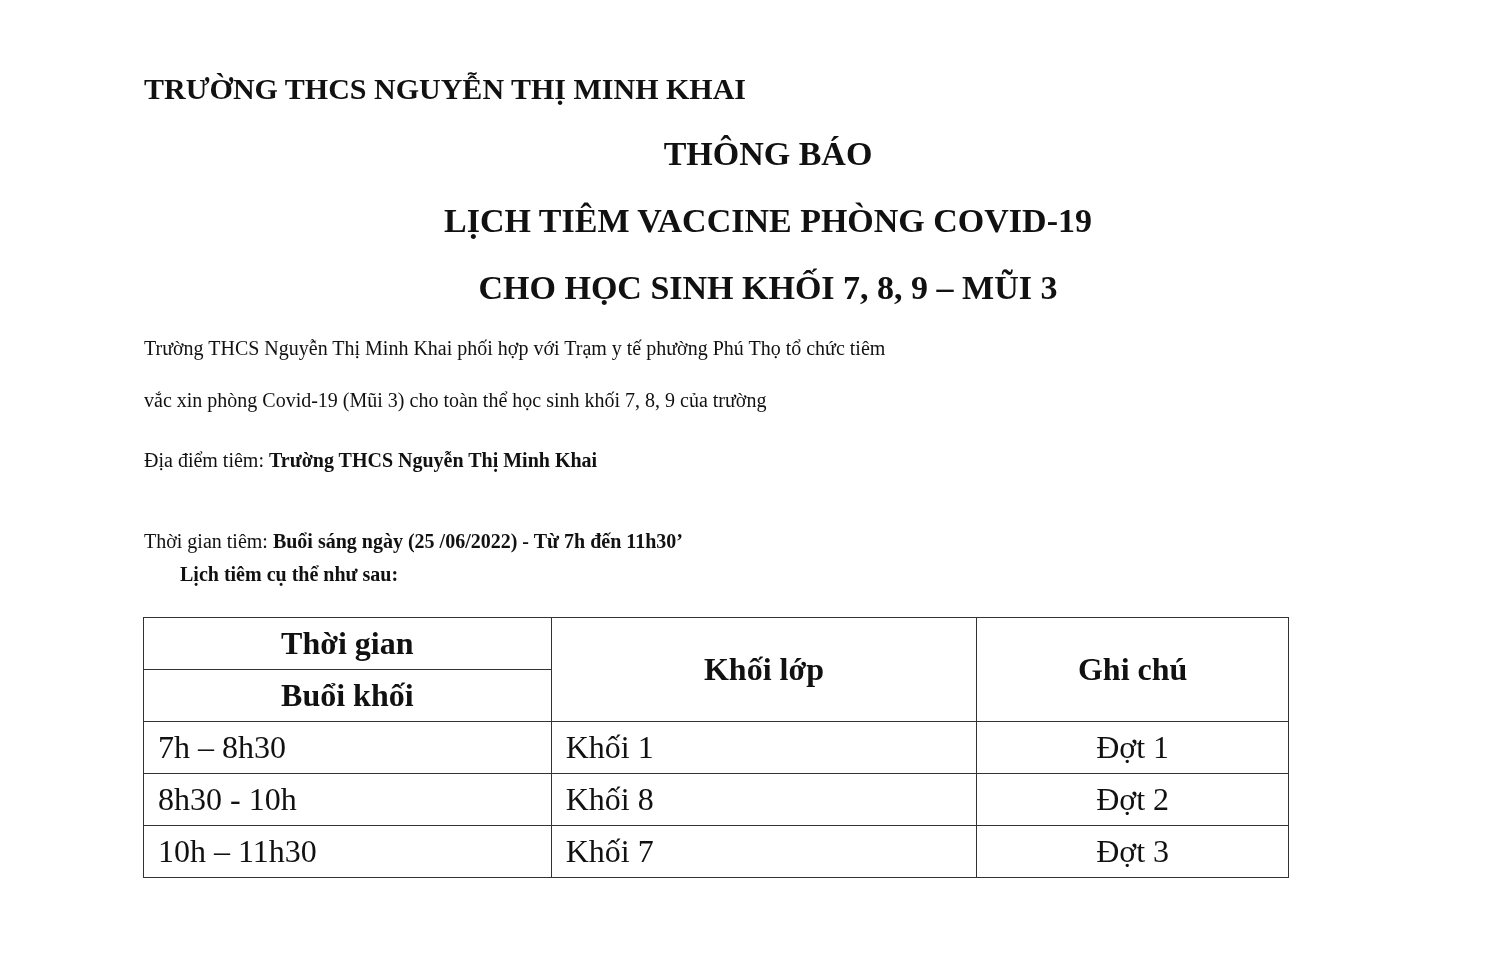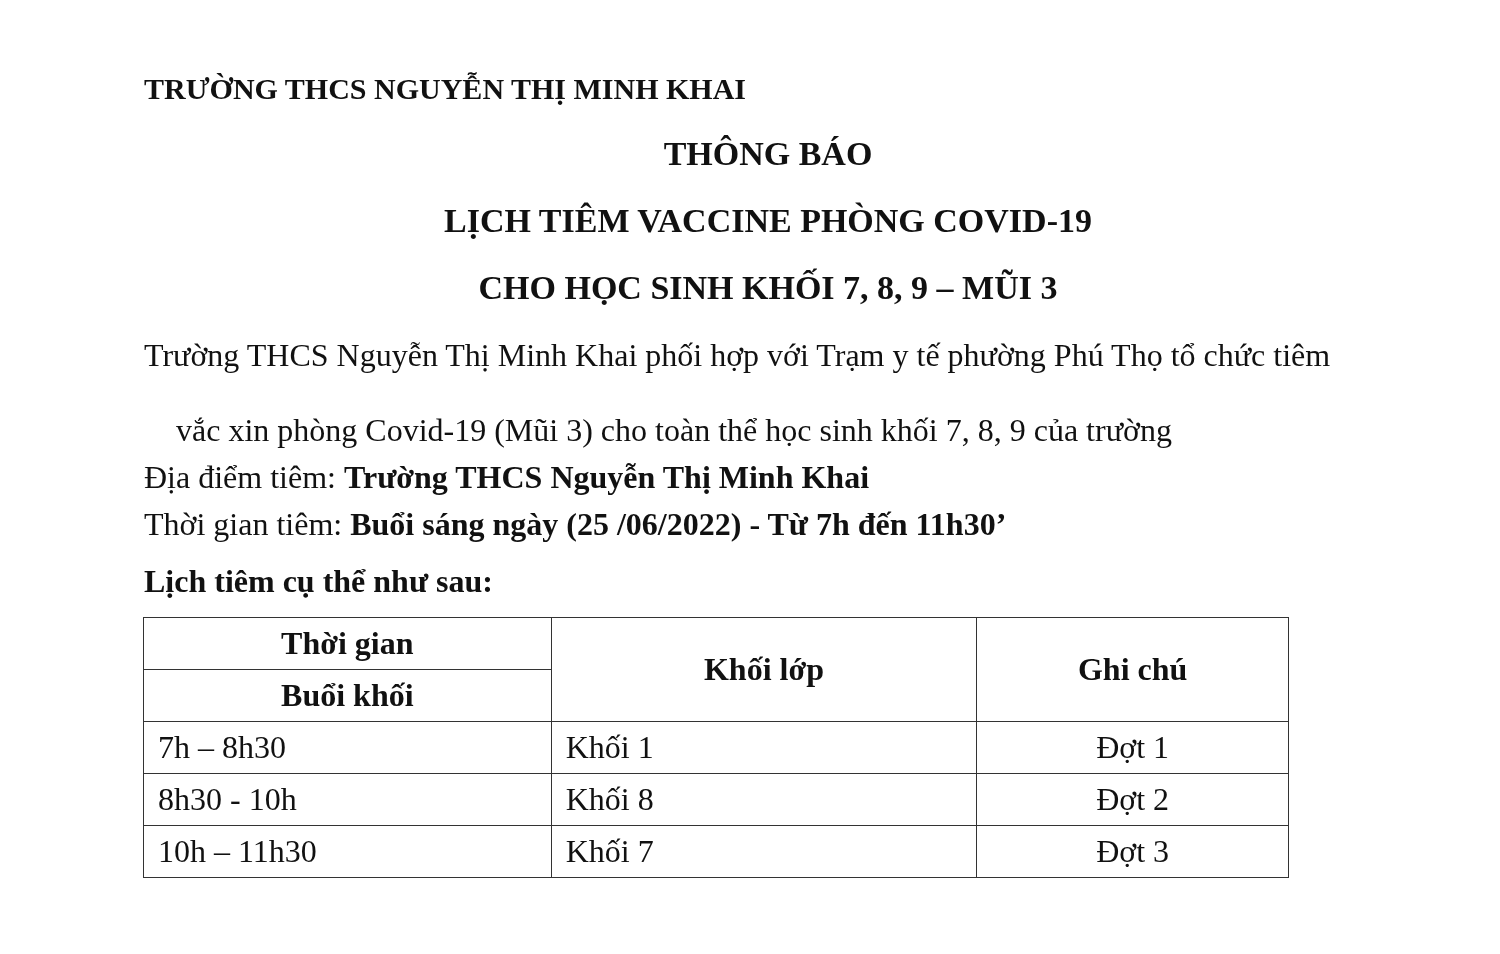--- a/index.html
+++ b/index.html
@@ -32,28 +32,28 @@
       font-size: 34px;
       font-weight: bold;
       white-space: nowrap;
     }
     .title-1 { top: 135px; }
     .title-2 { top: 202px; }
     .title-3 { top: 269px; }
     .para {
       position: absolute;
       left: 144px;
-      font-size: 32px;
+      font-size: 20px;
       white-space: nowrap;
     }
     .p1 { top: 337px; }
-    .p2 { top: 412px; margin-left: 32px; }
-    .p3 { top: 459px; }
-    .p4 { top: 506px; }
-    .p5 { top: 563px; font-weight: bold; }
+    .p2 { top: 389px; }
+    .p3 { top: 449px; }
+    .p4 { top: 530px; }
+    .p5 { top: 563px; font-weight: bold; margin-left: 36px; }
     .bold { font-weight: bold; }
 
     table.schedule {
       position: absolute;
       left: 143px;
       top: 617px;
       width: 1146px;
       border-collapse: collapse;
       font-size: 32px;
     }

